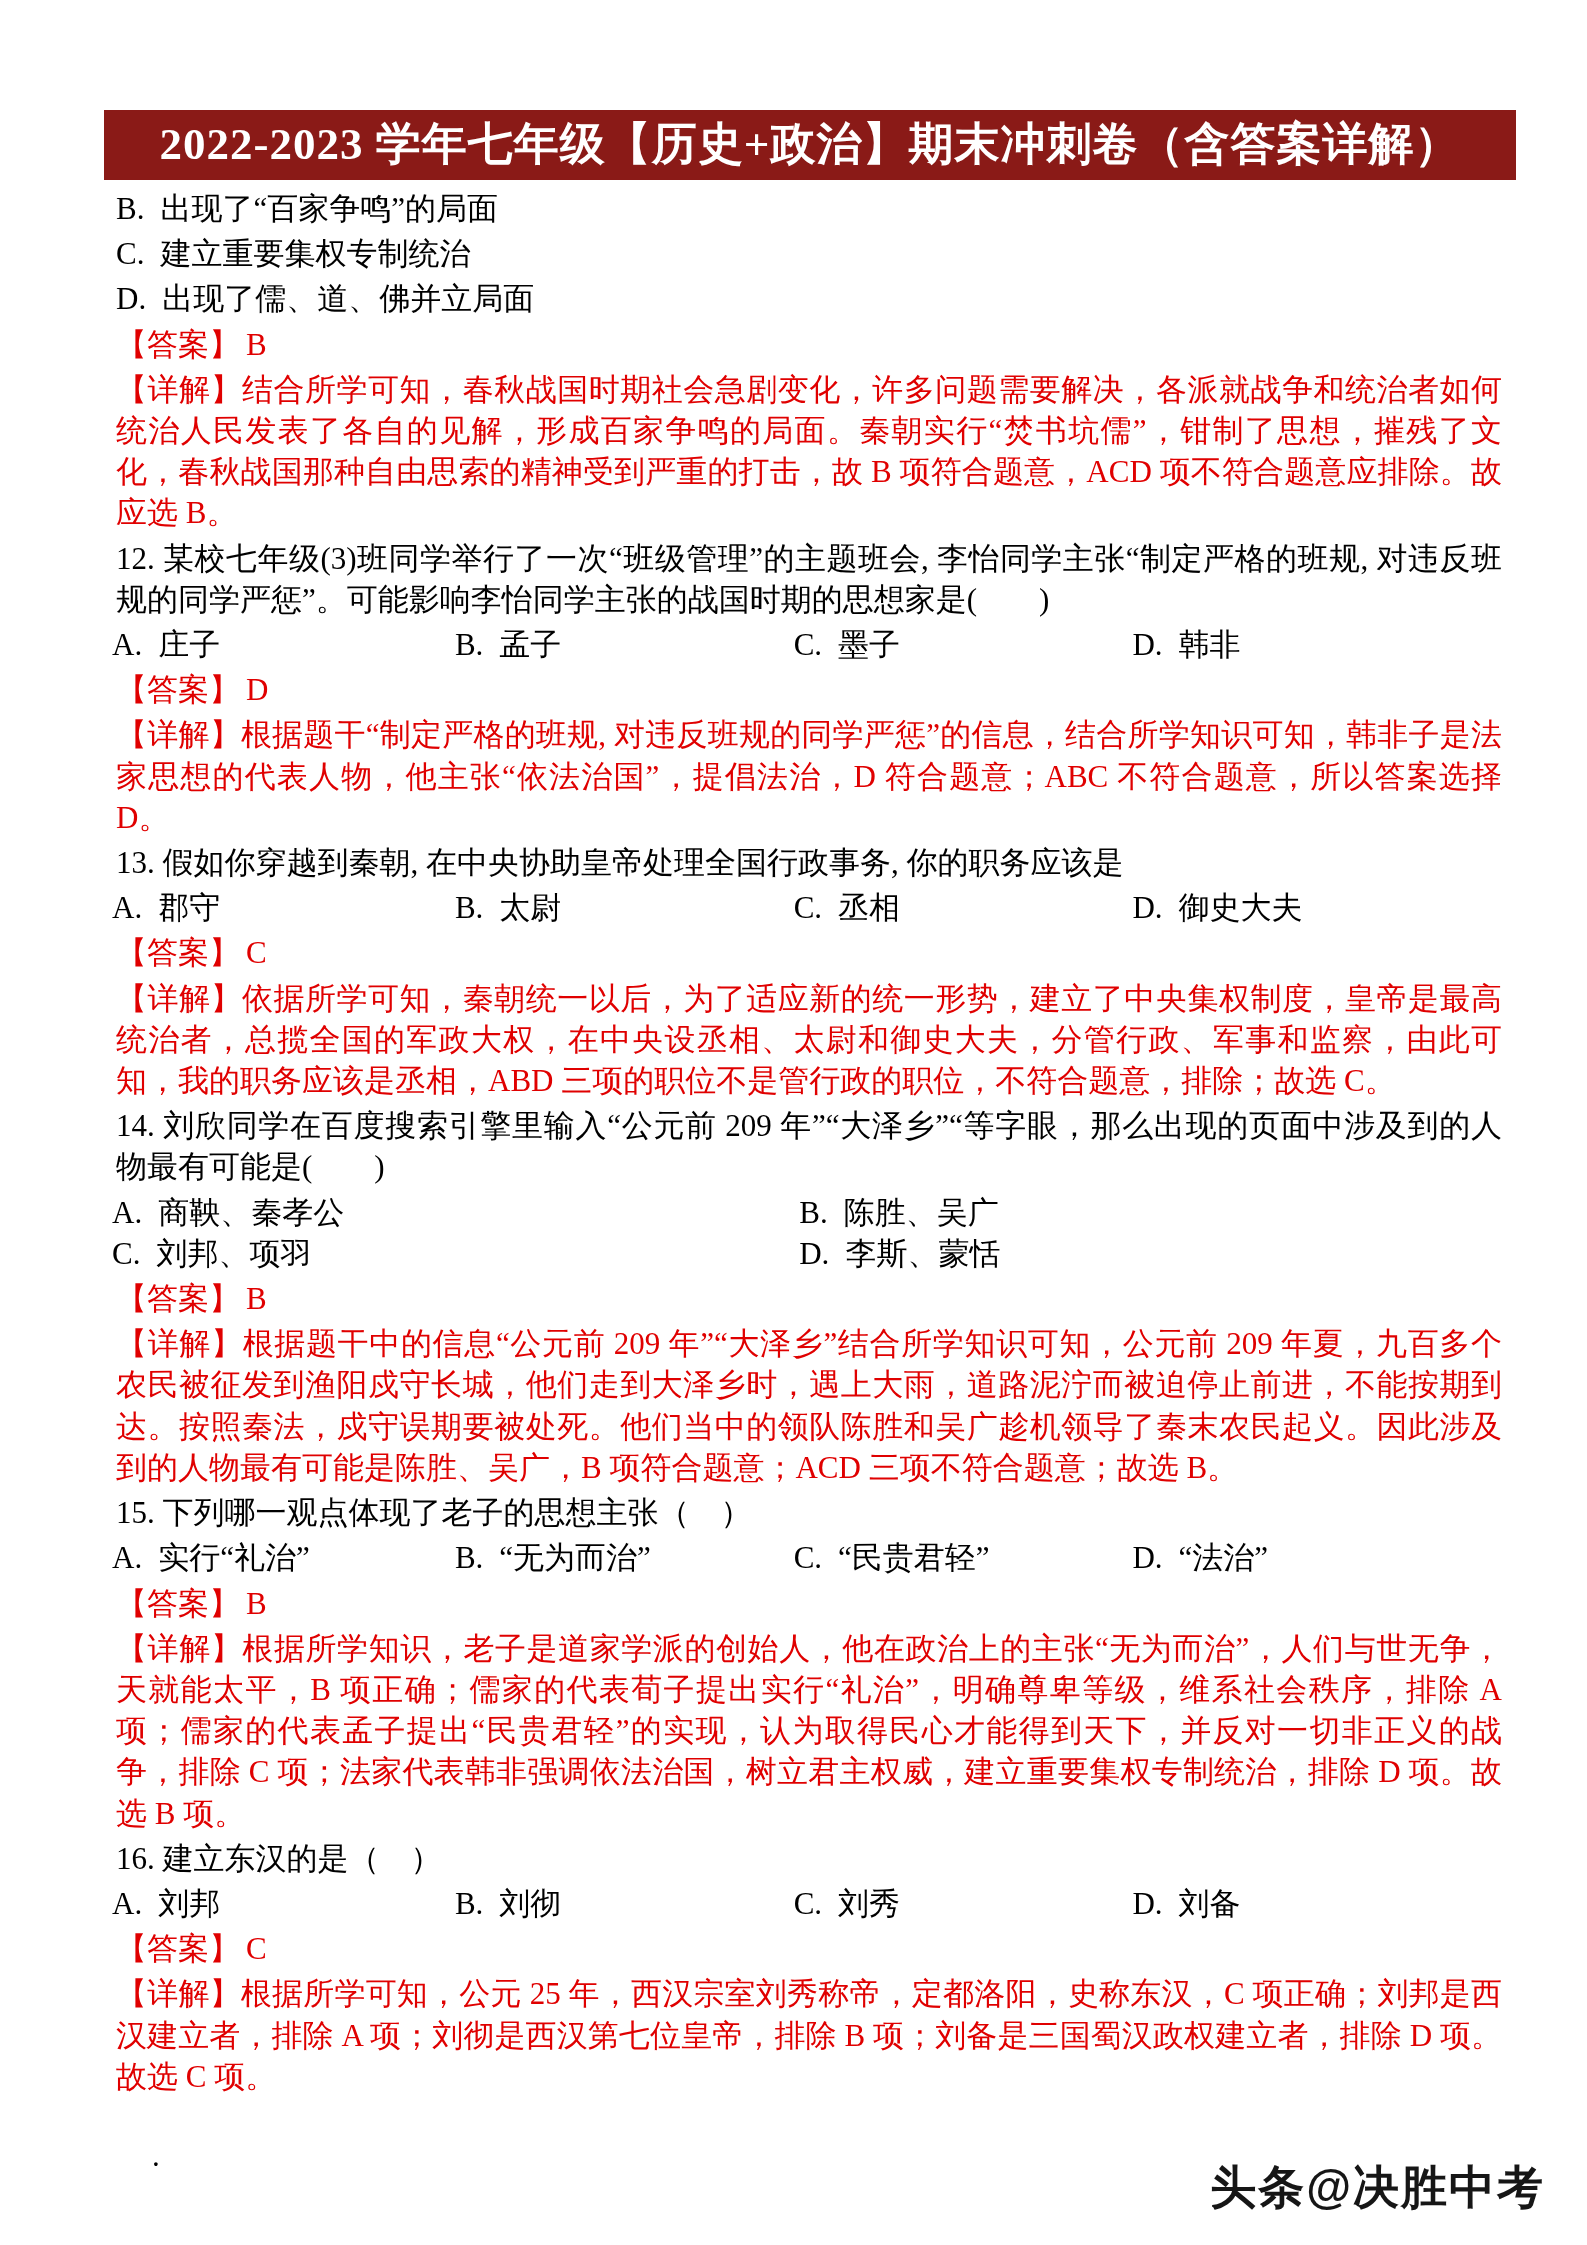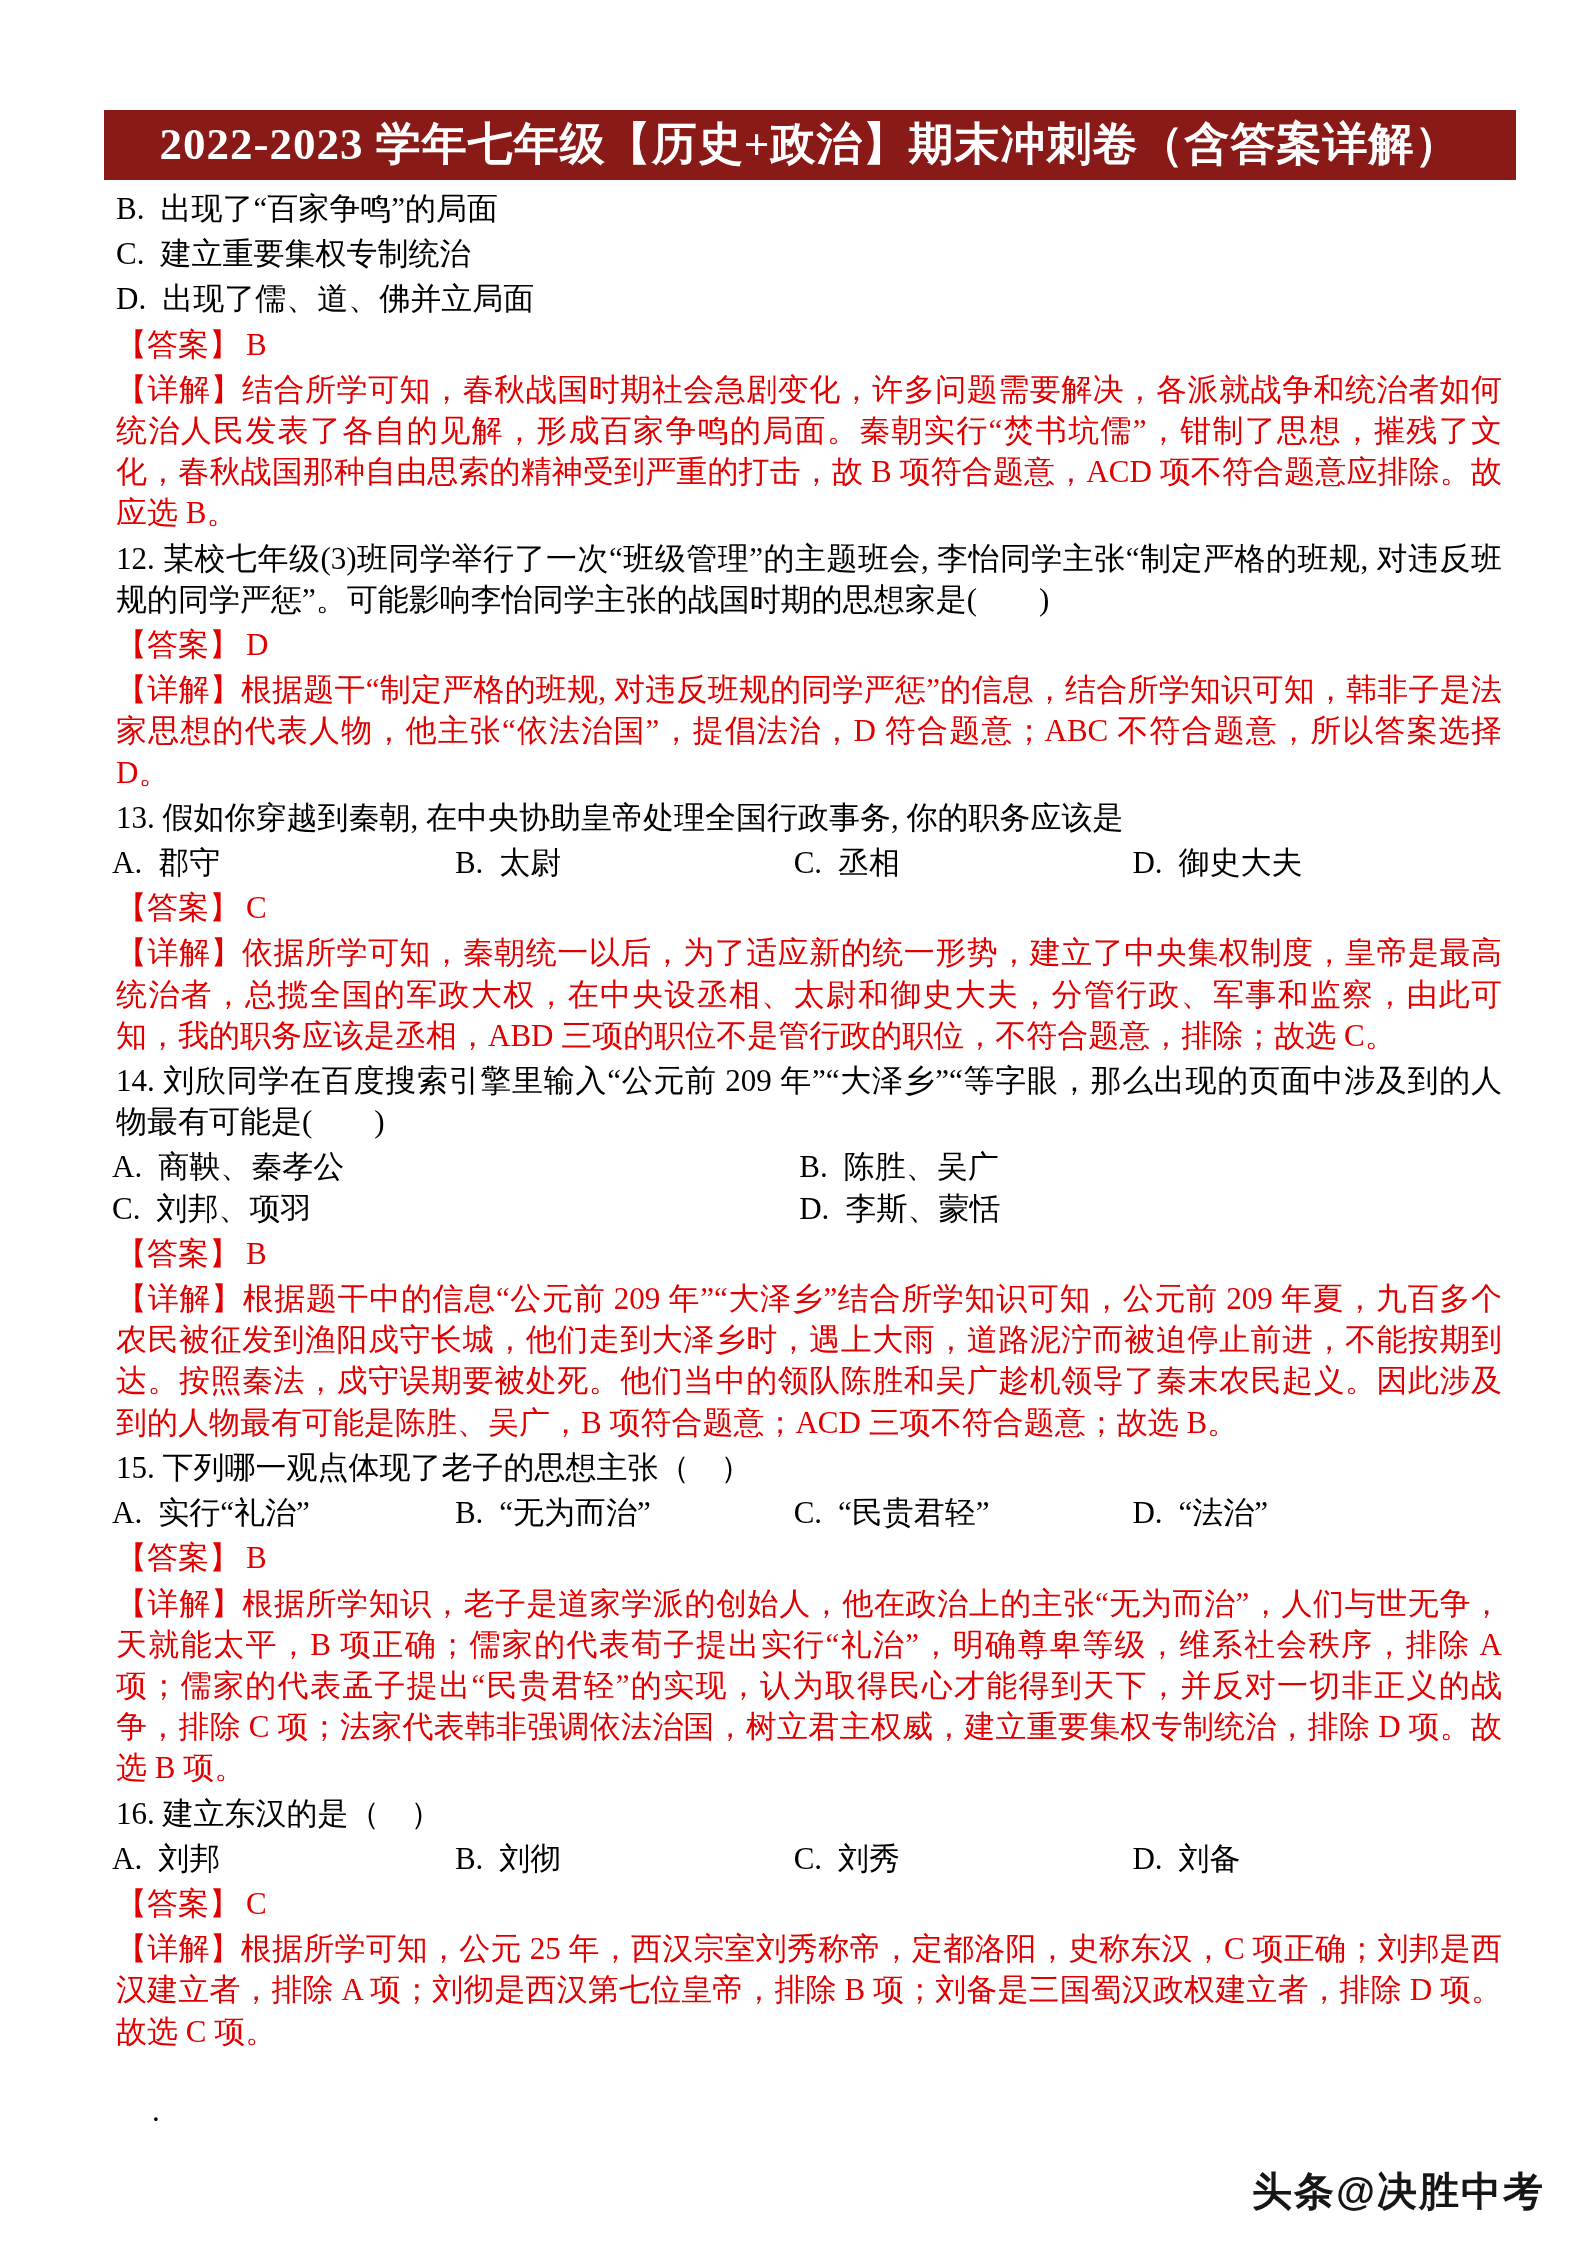--- a/index.html
+++ b/index.html
@@ -64,21 +64,21 @@
     margin-top:38px;
     margin-left:40px;
     font-size:31px;
   }
   .watermark{
     position:absolute;
     right:42px;
     bottom:26px;
     font-family:"Liberation Sans","DejaVu Sans",sans-serif;
     font-weight:bold;
-    font-size:40px;
+    font-size:46px;
     letter-spacing:2px;
     color:#161616;
     text-shadow:3px 3px 0 rgba(255,255,255,0.95),-1px -1px 0 rgba(255,255,255,0.4);
     white-space:nowrap;
   }
 </style>
 </head>
 <body>
 
 <div class="page">
@@ -98,20 +98,26 @@
       <span class="opt-label">D.</span><span>出现了儒、道、佛并立局面</span>
     </p>
     <p class="line red">
       <span class="tag">【答案】</span><span class="ans-letter">B</span>
     </p>
     <p class="para red">
       <span class="tag">【详解】</span><span>结合所学可知，春秋战国时期社会急剧变化，许多问题需要解决，各派就战争和统治者如何统治人民发表了各自的见解，形成百家争鸣的局面。秦朝实行“焚书坑儒”，钳制了思想，摧残了文化，春秋战国那种自由思索的精神受到严重的打击，故 B 项符合题意，ACD 项不符合题意应排除。故应选 B。</span>
     </p>
 
     <p class="para">12. 某校七年级(3)班同学举行了一次“班级管理”的主题班会, 李怡同学主张“制定严格的班规, 对违反班规的同学严惩”。可能影响李怡同学主张的战国时期的思想家是(　　)</p>
+    <div class="opt-row cols4">
+      <span class="opt"><span class="opt-label">A.</span><span>庄子</span></span>
+      <span class="opt"><span class="opt-label">B.</span><span>孟子</span></span>
+      <span class="opt"><span class="opt-label">C.</span><span>墨子</span></span>
+      <span class="opt"><span class="opt-label">D.</span><span>韩非</span></span>
+    </div>
     <p class="line red">
       <span class="tag">【答案】</span><span class="ans-letter">D</span>
     </p>
     <p class="para red">
       <span class="tag">【详解】</span><span>根据题干“制定严格的班规, 对违反班规的同学严惩”的信息，结合所学知识可知，韩非子是法家思想的代表人物，他主张“依法治国”，提倡法治，D 符合题意；ABC 不符合题意，所以答案选择 D。</span>
     </p>
 
     <p class="para">13. 假如你穿越到秦朝, 在中央协助皇帝处理全国行政事务, 你的职务应该是</p>
     <div class="opt-row cols4">
       <span class="opt"><span class="opt-label">A.</span><span>郡守</span></span>

